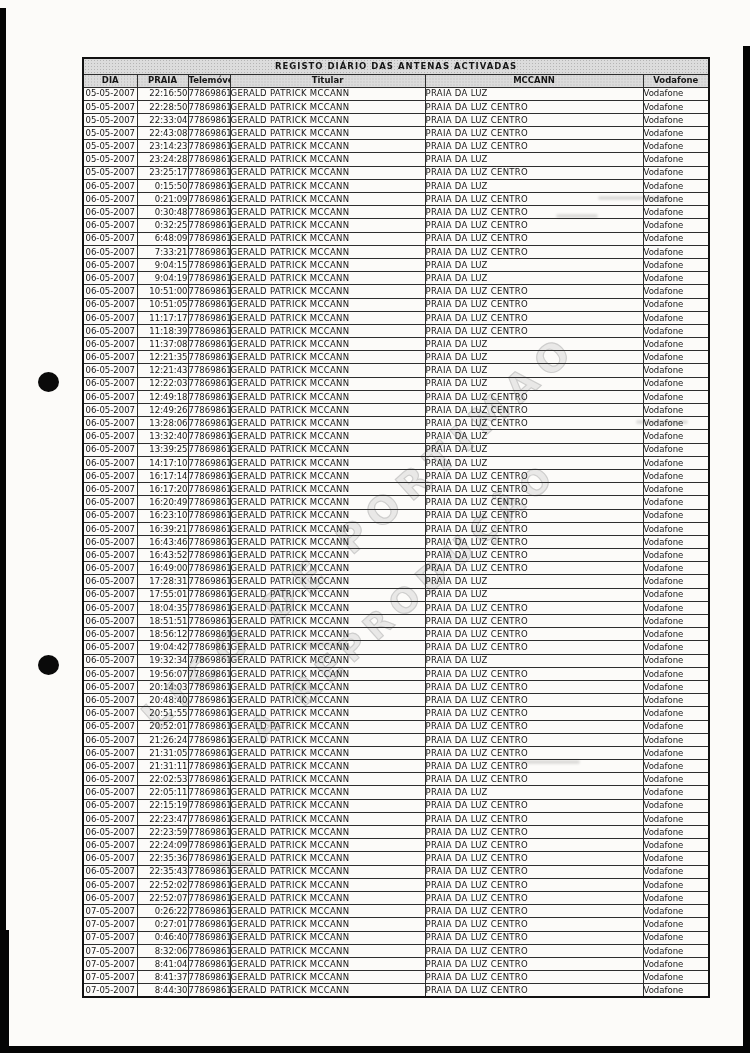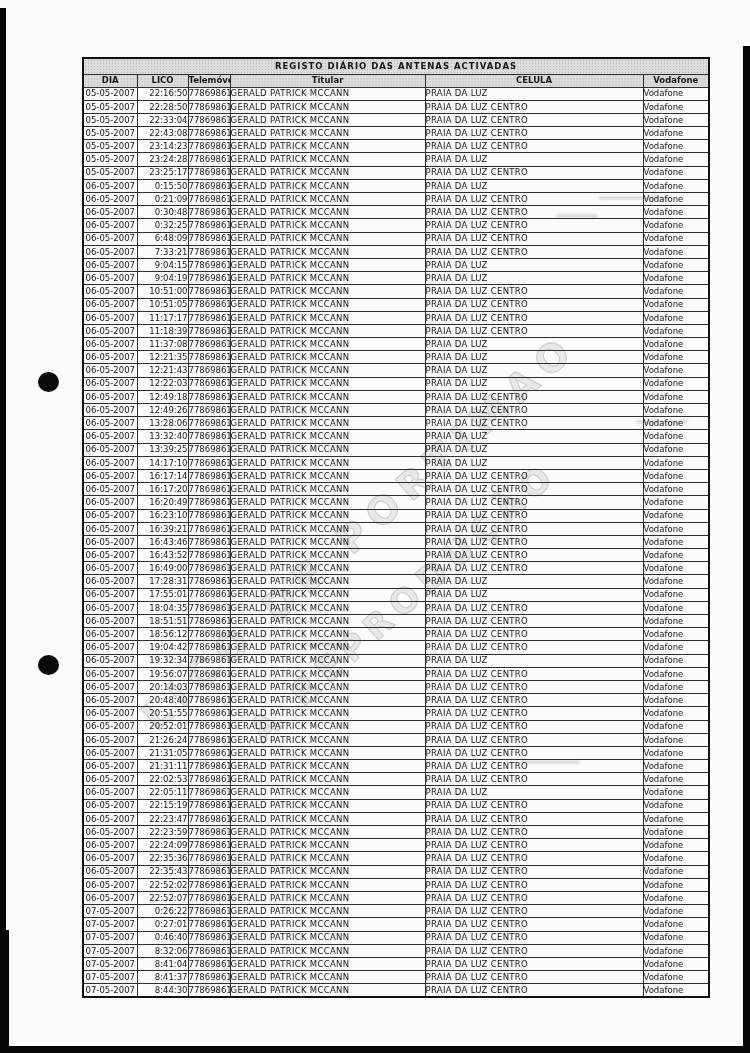--- a/index.html
+++ b/index.html
@@ -93,24 +93,24 @@
     <col style="width:195px">
       <col style="width:218px">
       <col style="width:66px">
   </colgroup>
   <thead>
     <tr class="title-row">
       <th colspan="6">REGISTO DIÁRIO DAS ANTENAS ACTIVADAS</th>
     </tr>
     <tr class="head-row" id="head-row">
         <th class="c0">DIA</th>
-        <th class="c1">LICO</th>
+        <th class="c1">PRAIA</th>
         <th class="c2">Telemóvel</th>
         <th class="c3">Titular</th>
-        <th class="c4">CELULA</th>
+        <th class="c4">MCCANN</th>
         <th class="c5">Vodafone</th>
       </tr>
   </thead>
   <tbody id="log-body">
       <tr>
         <td class="c0">05-05-2007</td>
         <td class="c1">22:16:50</td>
         <td class="c2">7786986188</td>
         <td class="c3">GERALD PATRICK MCCANN</td>
         <td class="c4">PRAIA DA LUZ</td>

